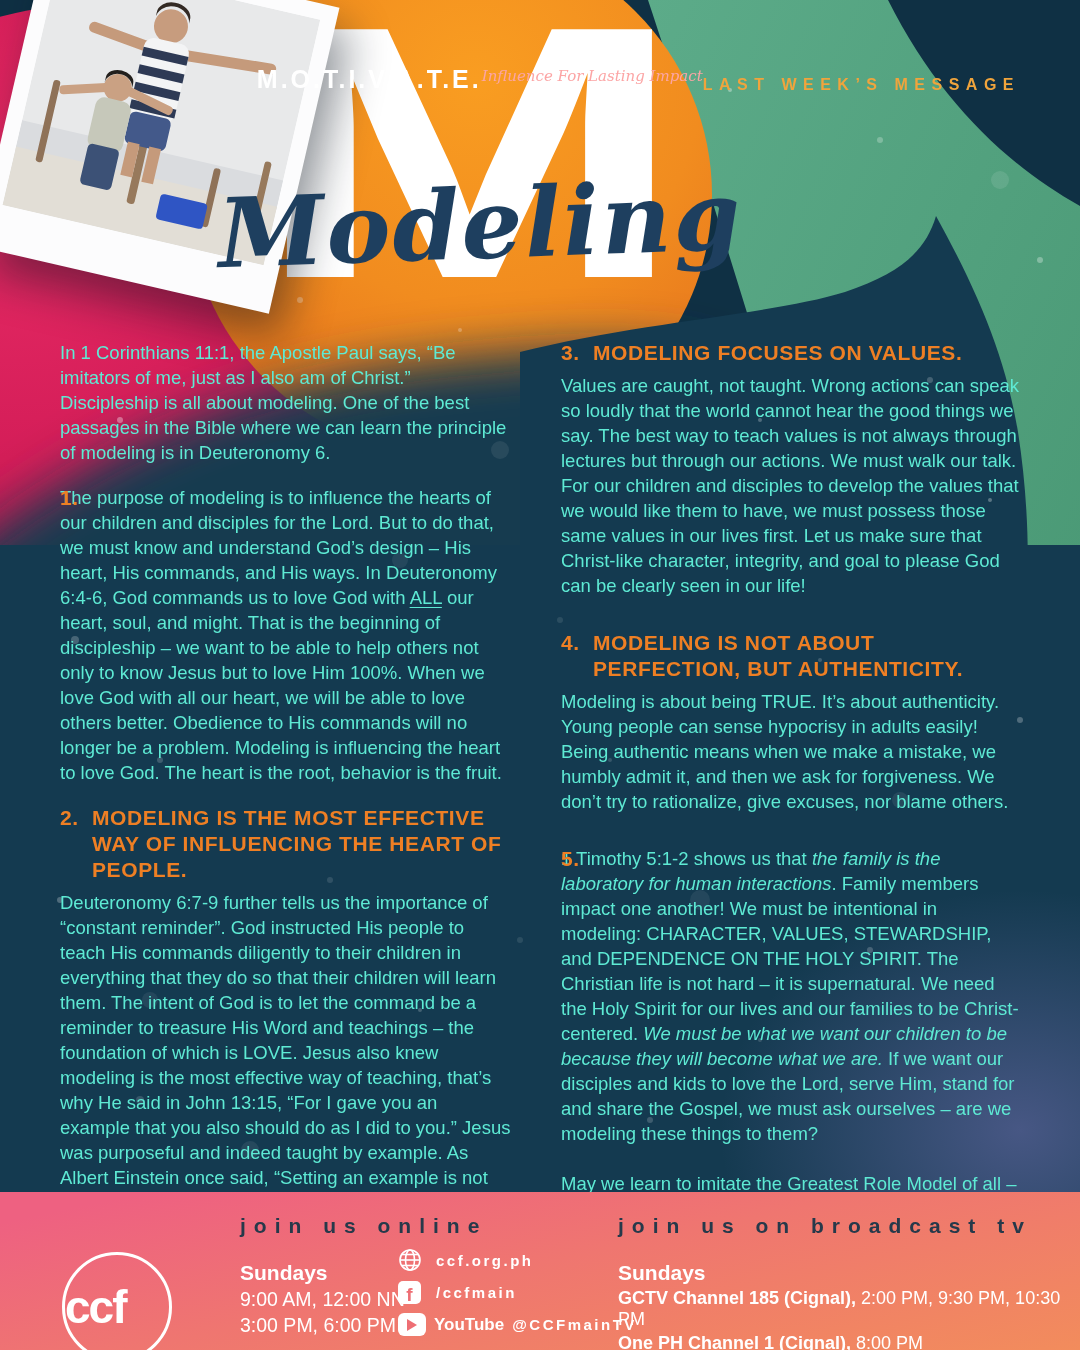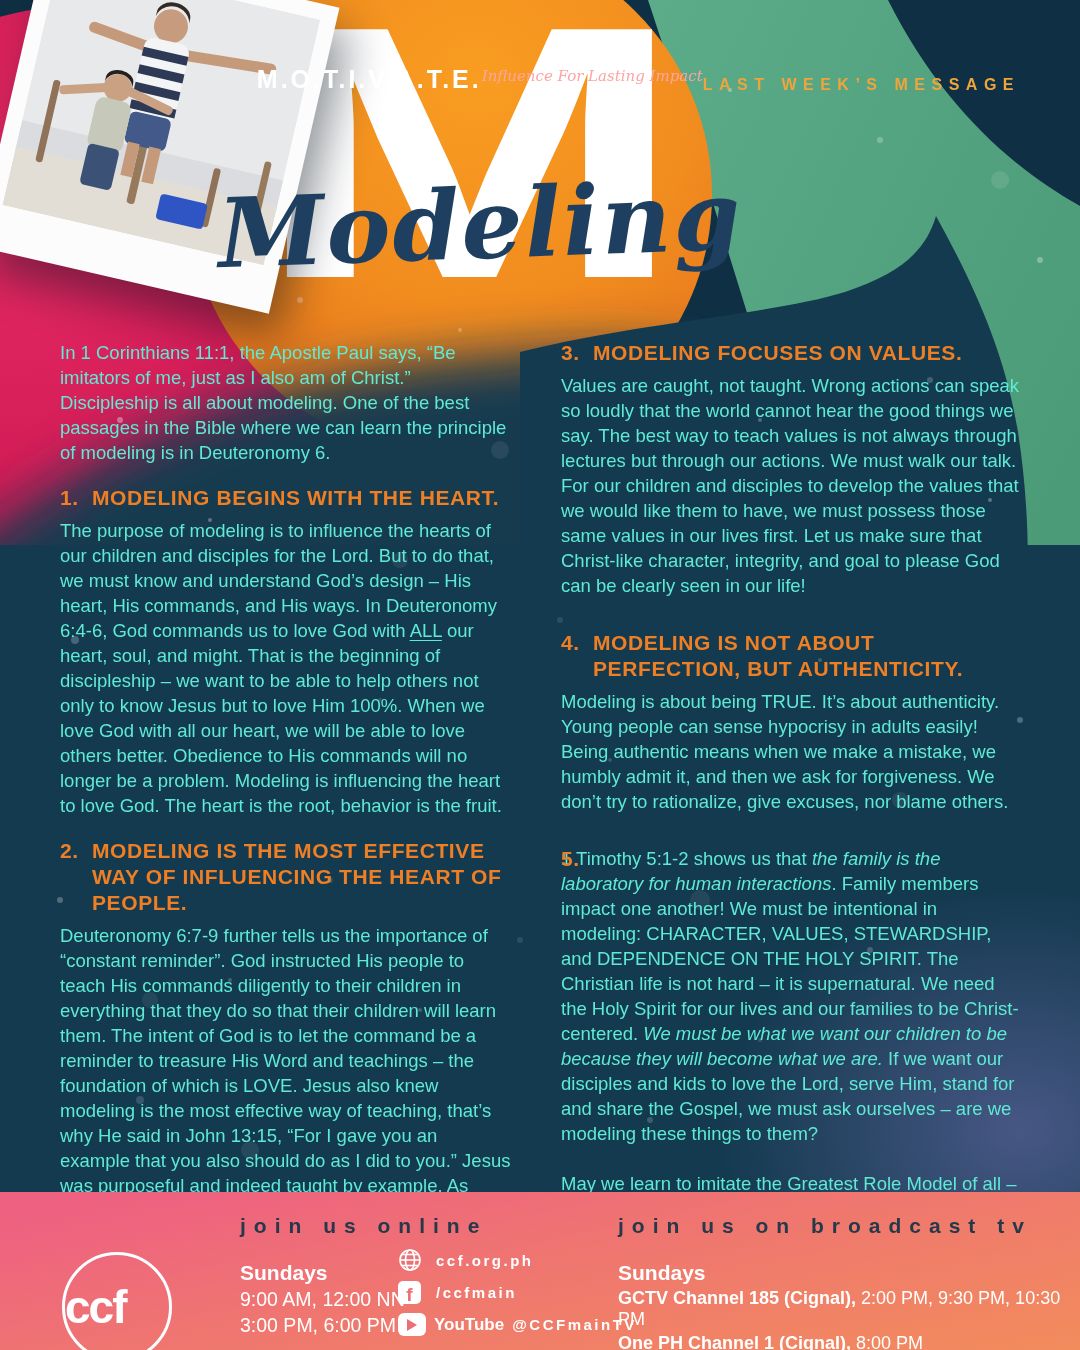--- a/index.html
+++ b/index.html
@@ -201,21 +201,20 @@
     <div class="banner">LAST WEEK’S MESSAGE</div>
   </div>
 
   <div class="columns">
     <div class="col left">
       <p class="body"><span>In 1 Corinthians 11:1, the Apostle Paul says, “Be imitators of me, just as I also am of Christ.”  Discipleship is all about modeling. One of the best passages in the Bible where we can learn the principle of modeling is in Deuteronomy 6.</span></p>
 
       <div class="sec">
         <h2 class="sec-h">
           <span class="num">1.</span>
-          <span>MODELING BEGINS WITH THE HEART.</span>
         </h2>
         <p class="body"><span>The purpose of modeling is to influence the hearts of our children and disciples for the Lord. But to do that, we must know and understand God’s design – His heart, His commands, and His ways. In Deuteronomy 6:4-6, God commands us to love God with </span><span class="u">ALL</span><span> our heart, soul, and might. That is the beginning of discipleship – we want to be able to help others not only to know Jesus but to love Him 100%. When we love God with all our heart, we will be able to love others better. Obedience to His commands will no longer be a problem.  Modeling is influencing the heart to love God. The heart is the root, behavior is the fruit.</span></p>
       </div>
 
       <div class="sec">
         <h2 class="sec-h">
           <span class="num">2.</span>
           <span>MODELING IS THE MOST EFFECTIVE WAY OF INFLUENCING THE HEART OF PEOPLE.</span>
         </h2>
         <p class="body"><span>Deuteronomy 6:7-9 further tells us the importance of “constant reminder”. God instructed His people to teach His commands diligently to their children in everything that they do so that their children will learn them. The intent of God is to let the command be a reminder to treasure His Word and teachings – the foundation of which is LOVE. Jesus also knew modeling is the most effective way of teaching, that’s why He said in John 13:15, “For I gave you an example that you also should do as I did to you.” Jesus was purposeful and indeed taught by example. As Albert Einstein once said, “Setting an example is not the main means of influencing others; it is the ONLY means.” We must intentionally set ourselves to be good examples and influencers for the people that God has placed on our lives. Who we are and what we do is more effective than what we say.</span></p>

